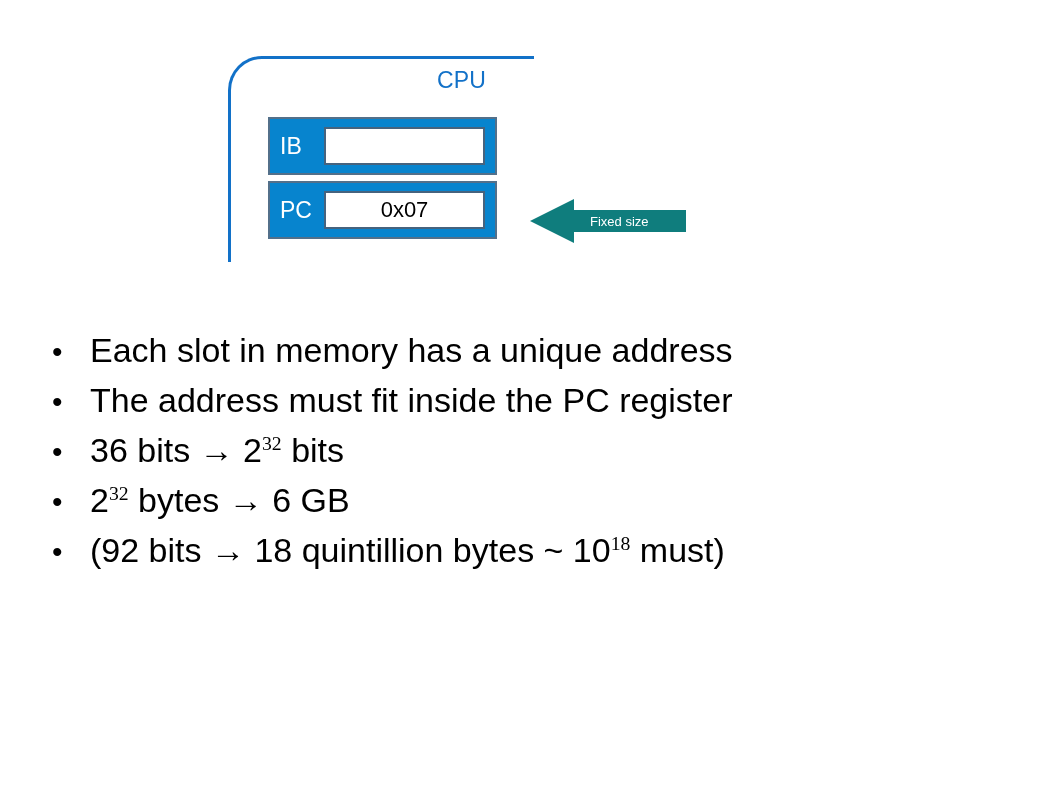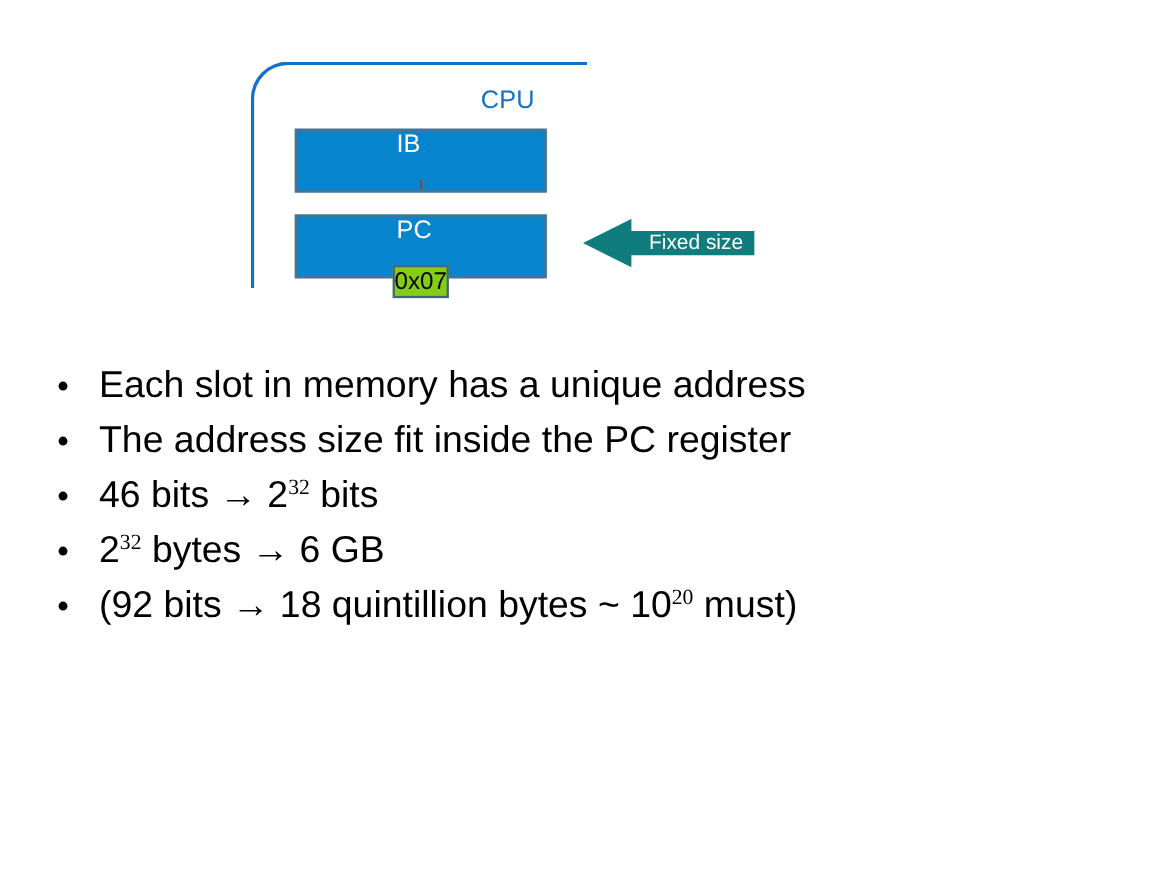--- a/index.html
+++ b/index.html
@@ -37,62 +37,61 @@
     border-right: none;
     border-bottom: none;
     border-top-left-radius: 34px;
     box-sizing: border-box;
     pointer-events: none;
   }
 
   .cpu-label {
     position: absolute;
     left: 437px;
-    top: 77px;
+    top: 67px;
     font-size: 23px;
     color: #1271C8;
     letter-spacing: 0.2px;
     white-space: nowrap;
   }
 
   
   .register {
     position: absolute;
     background: #0784CE;
     border: 2px solid #53708A;
     box-sizing: border-box;
     display: flex;
     align-items: center;
     padding: 0 10px;
-    flex-direction: column;
   }
   #register-ib {
     left: 268px;
     top: 117px;
     width: 229px;
     height: 58px;
   }
   #register-pc {
     left: 268px;
-    top: 195px;
+    top: 181px;
     width: 229px;
     height: 58px;
   }
   .register-name {
     color: #ffffff;
     font-size: 23px;
     line-height: 1;
     width: 44px;
     flex: 0 0 44px;
     white-space: nowrap;
   }
   .register-value-field {
     flex: 1 1 auto;
     height: 38px;
-    background: #84cc16;
+    background: #ffffff;
     border: 2px solid #46637E;
     box-sizing: border-box;
     display: flex;
     align-items: center;
     justify-content: center;
     font-size: 22px;
     color: #000000;
   }
 
   
@@ -109,21 +108,21 @@
     top: 0;
     display: block;
   }
   .callout-text {
     position: absolute;
     left: 60px;
     top: 0;
     height: 44px;
     display: flex;
     align-items: center;
-    font-size: 19px;
+    font-size: 13px;
     color: #ffffff;
     white-space: nowrap;
   }
 
   
   #bullet-list {
     position: absolute;
     left: 52px;
     top: 326px;
     width: 960px;
@@ -182,31 +181,31 @@
 
 <div id="bullet-list">
 
   <div class="bullet-item">
     <span class="bullet-marker">•</span>
     <span class="bullet-text"><span>Each slot in memory has a unique address</span></span>
   </div>
 
   <div class="bullet-item">
     <span class="bullet-marker">•</span>
-    <span class="bullet-text"><span>The address size fit inside the PC register</span></span>
-  </div>
-
-  <div class="bullet-item">
-    <span class="bullet-marker">•</span>
-    <span class="bullet-text"><span>46 bits  →  2</span><sup>32</sup><span> bits</span></span>
+    <span class="bullet-text"><span>The address must fit inside the PC register</span></span>
+  </div>
+
+  <div class="bullet-item">
+    <span class="bullet-marker">•</span>
+    <span class="bullet-text"><span>36 bits  →  2</span><sup>32</sup><span> bits</span></span>
   </div>
 
   <div class="bullet-item">
     <span class="bullet-marker">•</span>
     <span class="bullet-text"><span>2</span><sup>32</sup><span> bytes  →  6 GB</span></span>
   </div>
 
   <div class="bullet-item">
     <span class="bullet-marker">•</span>
-    <span class="bullet-text"><span>(92 bits  →  18 quintillion bytes ~ 10</span><sup>20</sup><span> must)</span></span>
+    <span class="bullet-text"><span>(92 bits  →  18 quintillion bytes ~ 10</span><sup>18</sup><span> must)</span></span>
   </div>
 
 </div>
 
 </body></html>

